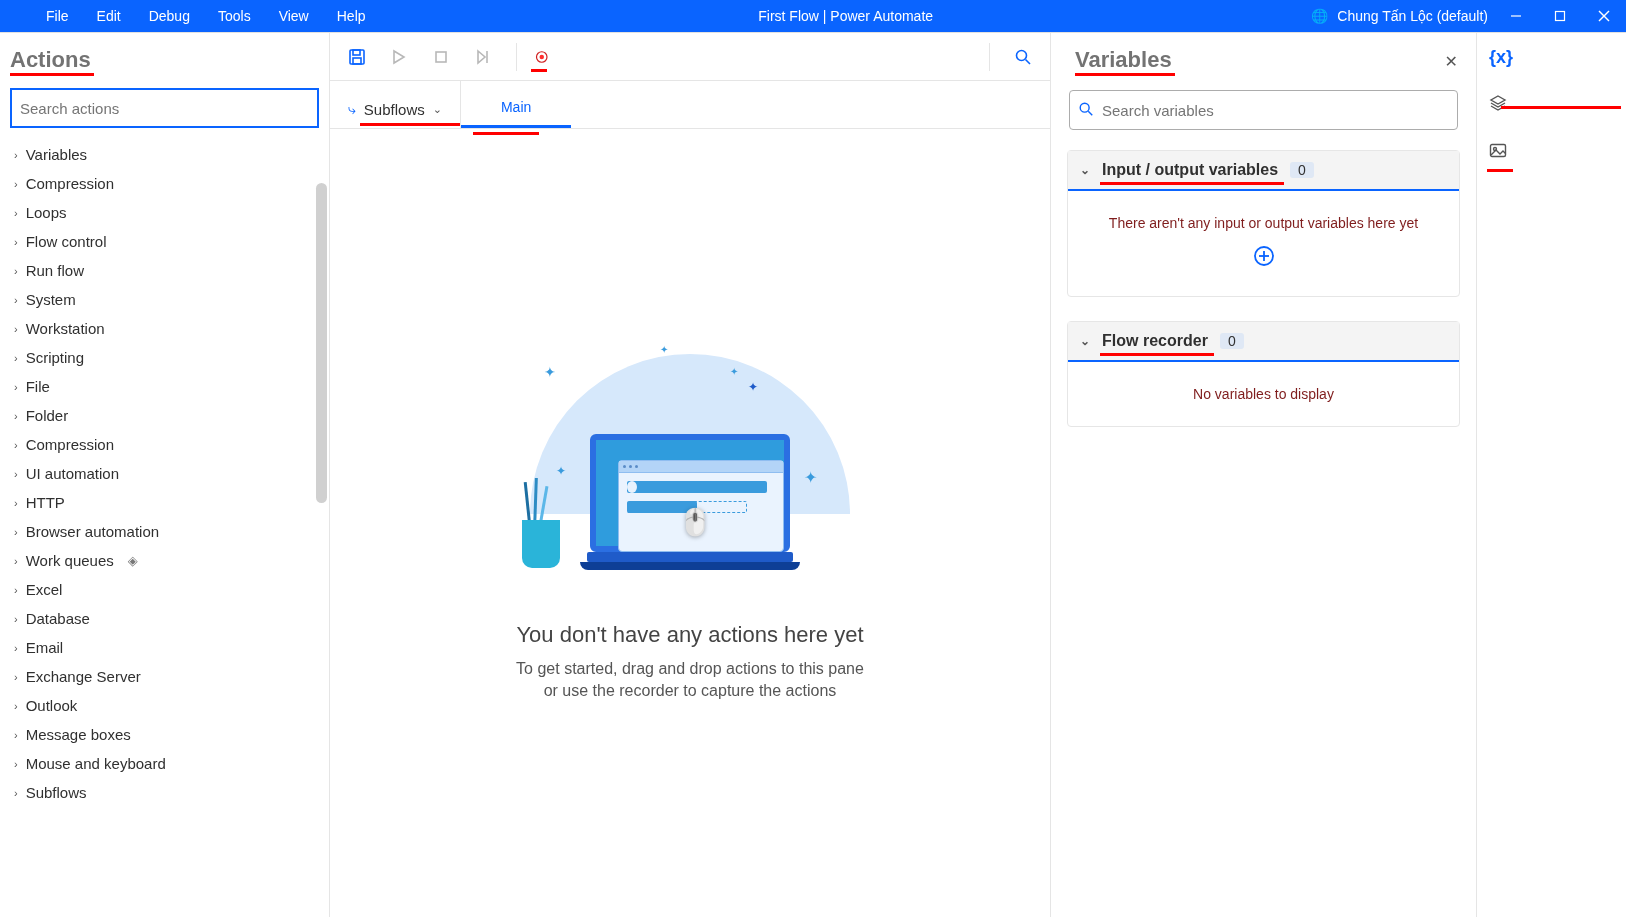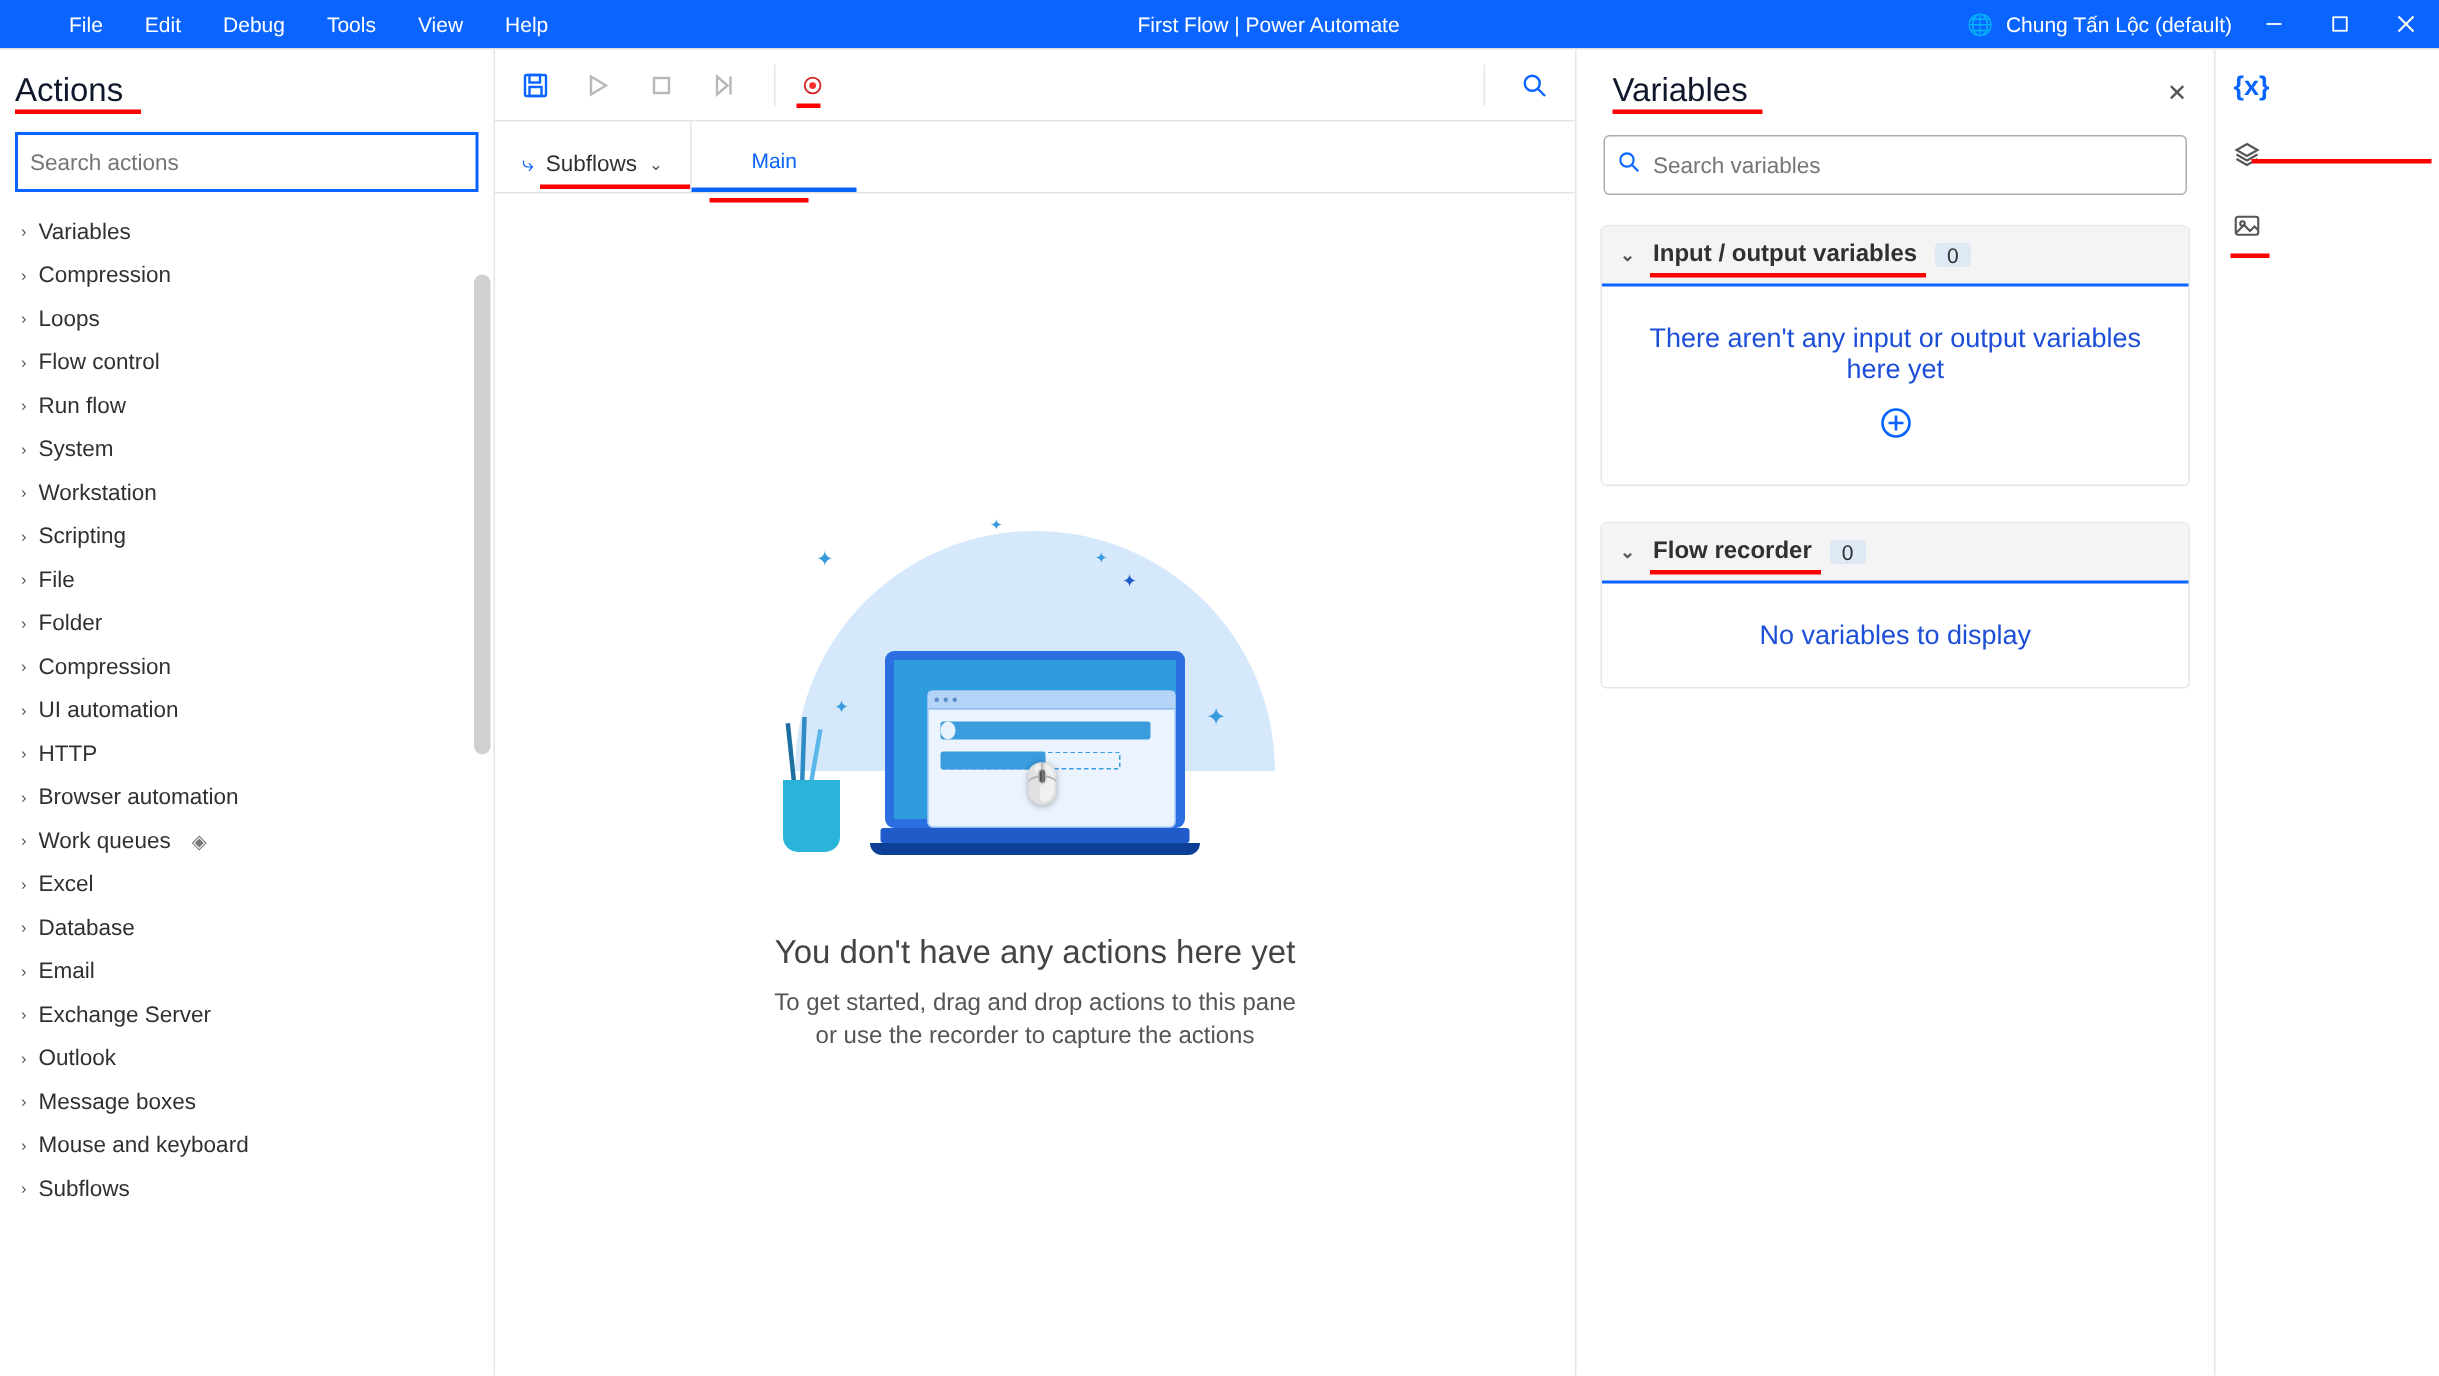--- a/index.html
+++ b/index.html
@@ -21,21 +21,21 @@
     .left-panel { width: 330px; border-right: 1px solid #e5e5e5; display: flex; flex-direction: column; padding: 8px 0 0 0; position: relative; }
     .center-panel { flex: 1; display: flex; flex-direction: column; min-width: 0; }
     .right-panel { width: 426px; border-left: 1px solid #e5e5e5; display: flex; flex-direction: column; padding: 8px 8px; }
     .far-panel { width: 150px; border-left: 1px solid #e5e5e5; display: flex; flex-direction: column; align-items: center; padding-top: 14px; gap: 26px; }
 
     
     .left-panel::-webkit-scrollbar{width:12px}
     .scroll-track{position:absolute;top:150px;right:2px;width:11px;height:320px;background:#d0d0d0;border-radius:6px;}
 
     
-    .panel-head { font-size: 22px; font-weight: 400; color:#0f172a; padding: 6px 10px 2px 10px; display:inline-block; }
+    .panel-head { font-size: 22px; font-weight: 700; color:#737373; padding: 6px 10px 2px 10px; display:inline-block; }
     .head-wrap{padding-left:0; margin-bottom:4px;}
     .underline-red { height:3px; background:#ff0000; width: 84px; margin-left:10px; margin-top:-2px;}
 
     
     .search-box { margin: 8px 10px 12px 10px; border:2px solid #0a64ff; height:40px; display:flex; align-items:center; padding:0 8px; font-size:15px; color:#5f5f5f; }
     .search-box.grey{border:1px solid #acacac; border-radius:4px;}
     .search-box .si{margin-right:8px; color:#0a64ff;}
     .search-box input{border:none;outline:none;flex:1;font-size:15px;color:#be185d;background:transparent;}
 
     
@@ -97,21 +97,21 @@
     .empty-h{font-size:22px;color:#444;margin-bottom:10px;}
     .empty-p{font-size:16px;color:#555;text-align:center;line-height:22px;}
 
     
     .right-head-row{display:flex;align-items:center;justify-content:space-between;padding:0 6px;}
     .close-x{font-size:16px;color:#555;cursor:pointer;padding:4px;}
     .var-section{margin:8px 8px 16px 8px;border:1px solid #e6e6e6;border-radius:4px;}
     .var-sec-head{background:#f4f4f4;padding:10px 12px;display:flex;align-items:center;gap:12px;font-size:16px;font-weight:600;color:#303030;border-bottom:2px solid #0a64ff;}
     .var-sec-head .vchev{font-size:12px;color:#555;}
     .badge{background:#dfe8f5;padding:0 8px;border-radius:3px;font-size:14px;font-weight:500;}
-    .var-sec-body{padding:24px 12px;text-align:center;color:#1d4ed8;font-size:18px;}
+    .var-sec-body{padding:24px 12px;text-align:center;color:#7f1d1d;font-size:14px;}
     .add-btn{color:#0a64ff;font-size:20px;margin-top:14px;display:inline-block;}
     .sec-title{position:relative;display:inline-block;}
     .sec-title::after{content:"";position:absolute;left:-2px;bottom:-6px;height:3px;background:#ff0000;width:calc(100% + 8px);}
     .var-sec2 .var-sec-head{border-bottom:2px solid #0a64ff;}
 
     
     .far-ico{color:#555;font-size:18px;cursor:pointer;position:relative;}
     .far-ico.blue{color:#0a64ff;font-weight:600;}
     .far-red{height:3px;background:#ff0000;width:120px;position:absolute;top:12px;left:24px;}
     .far-item{width:100%;display:flex;justify-content:flex-start;padding-left:12px;position:relative;}

